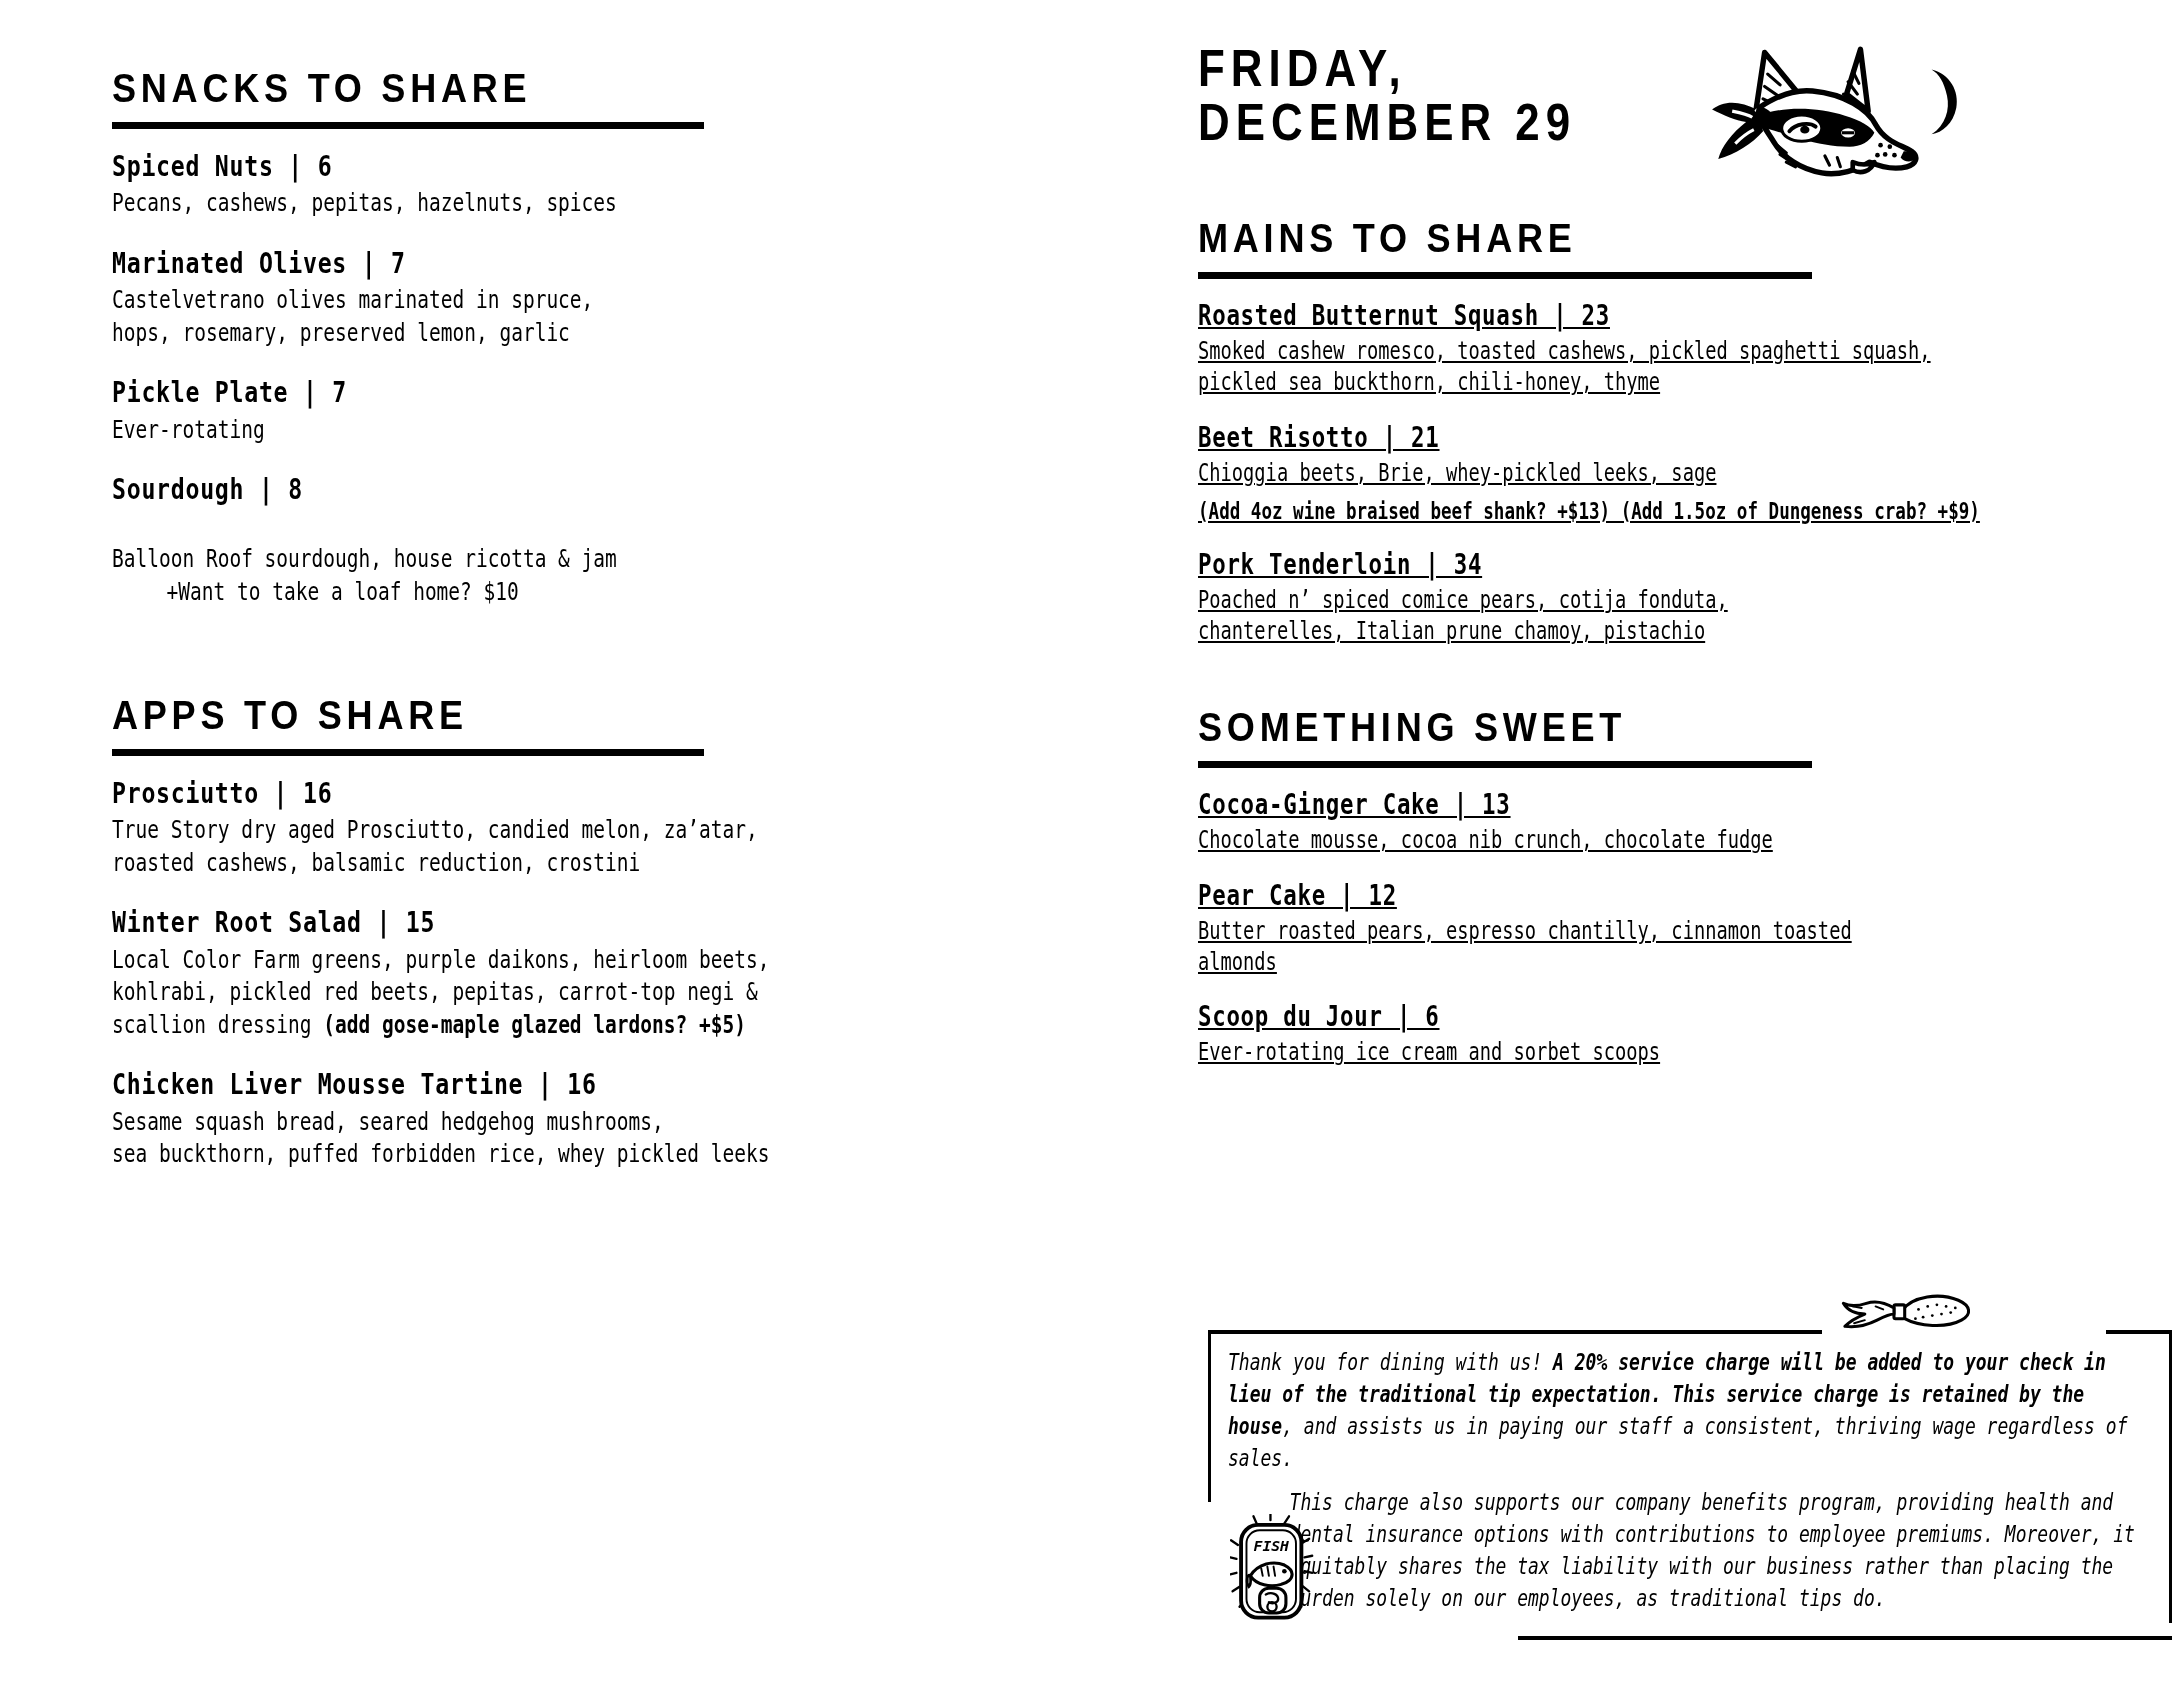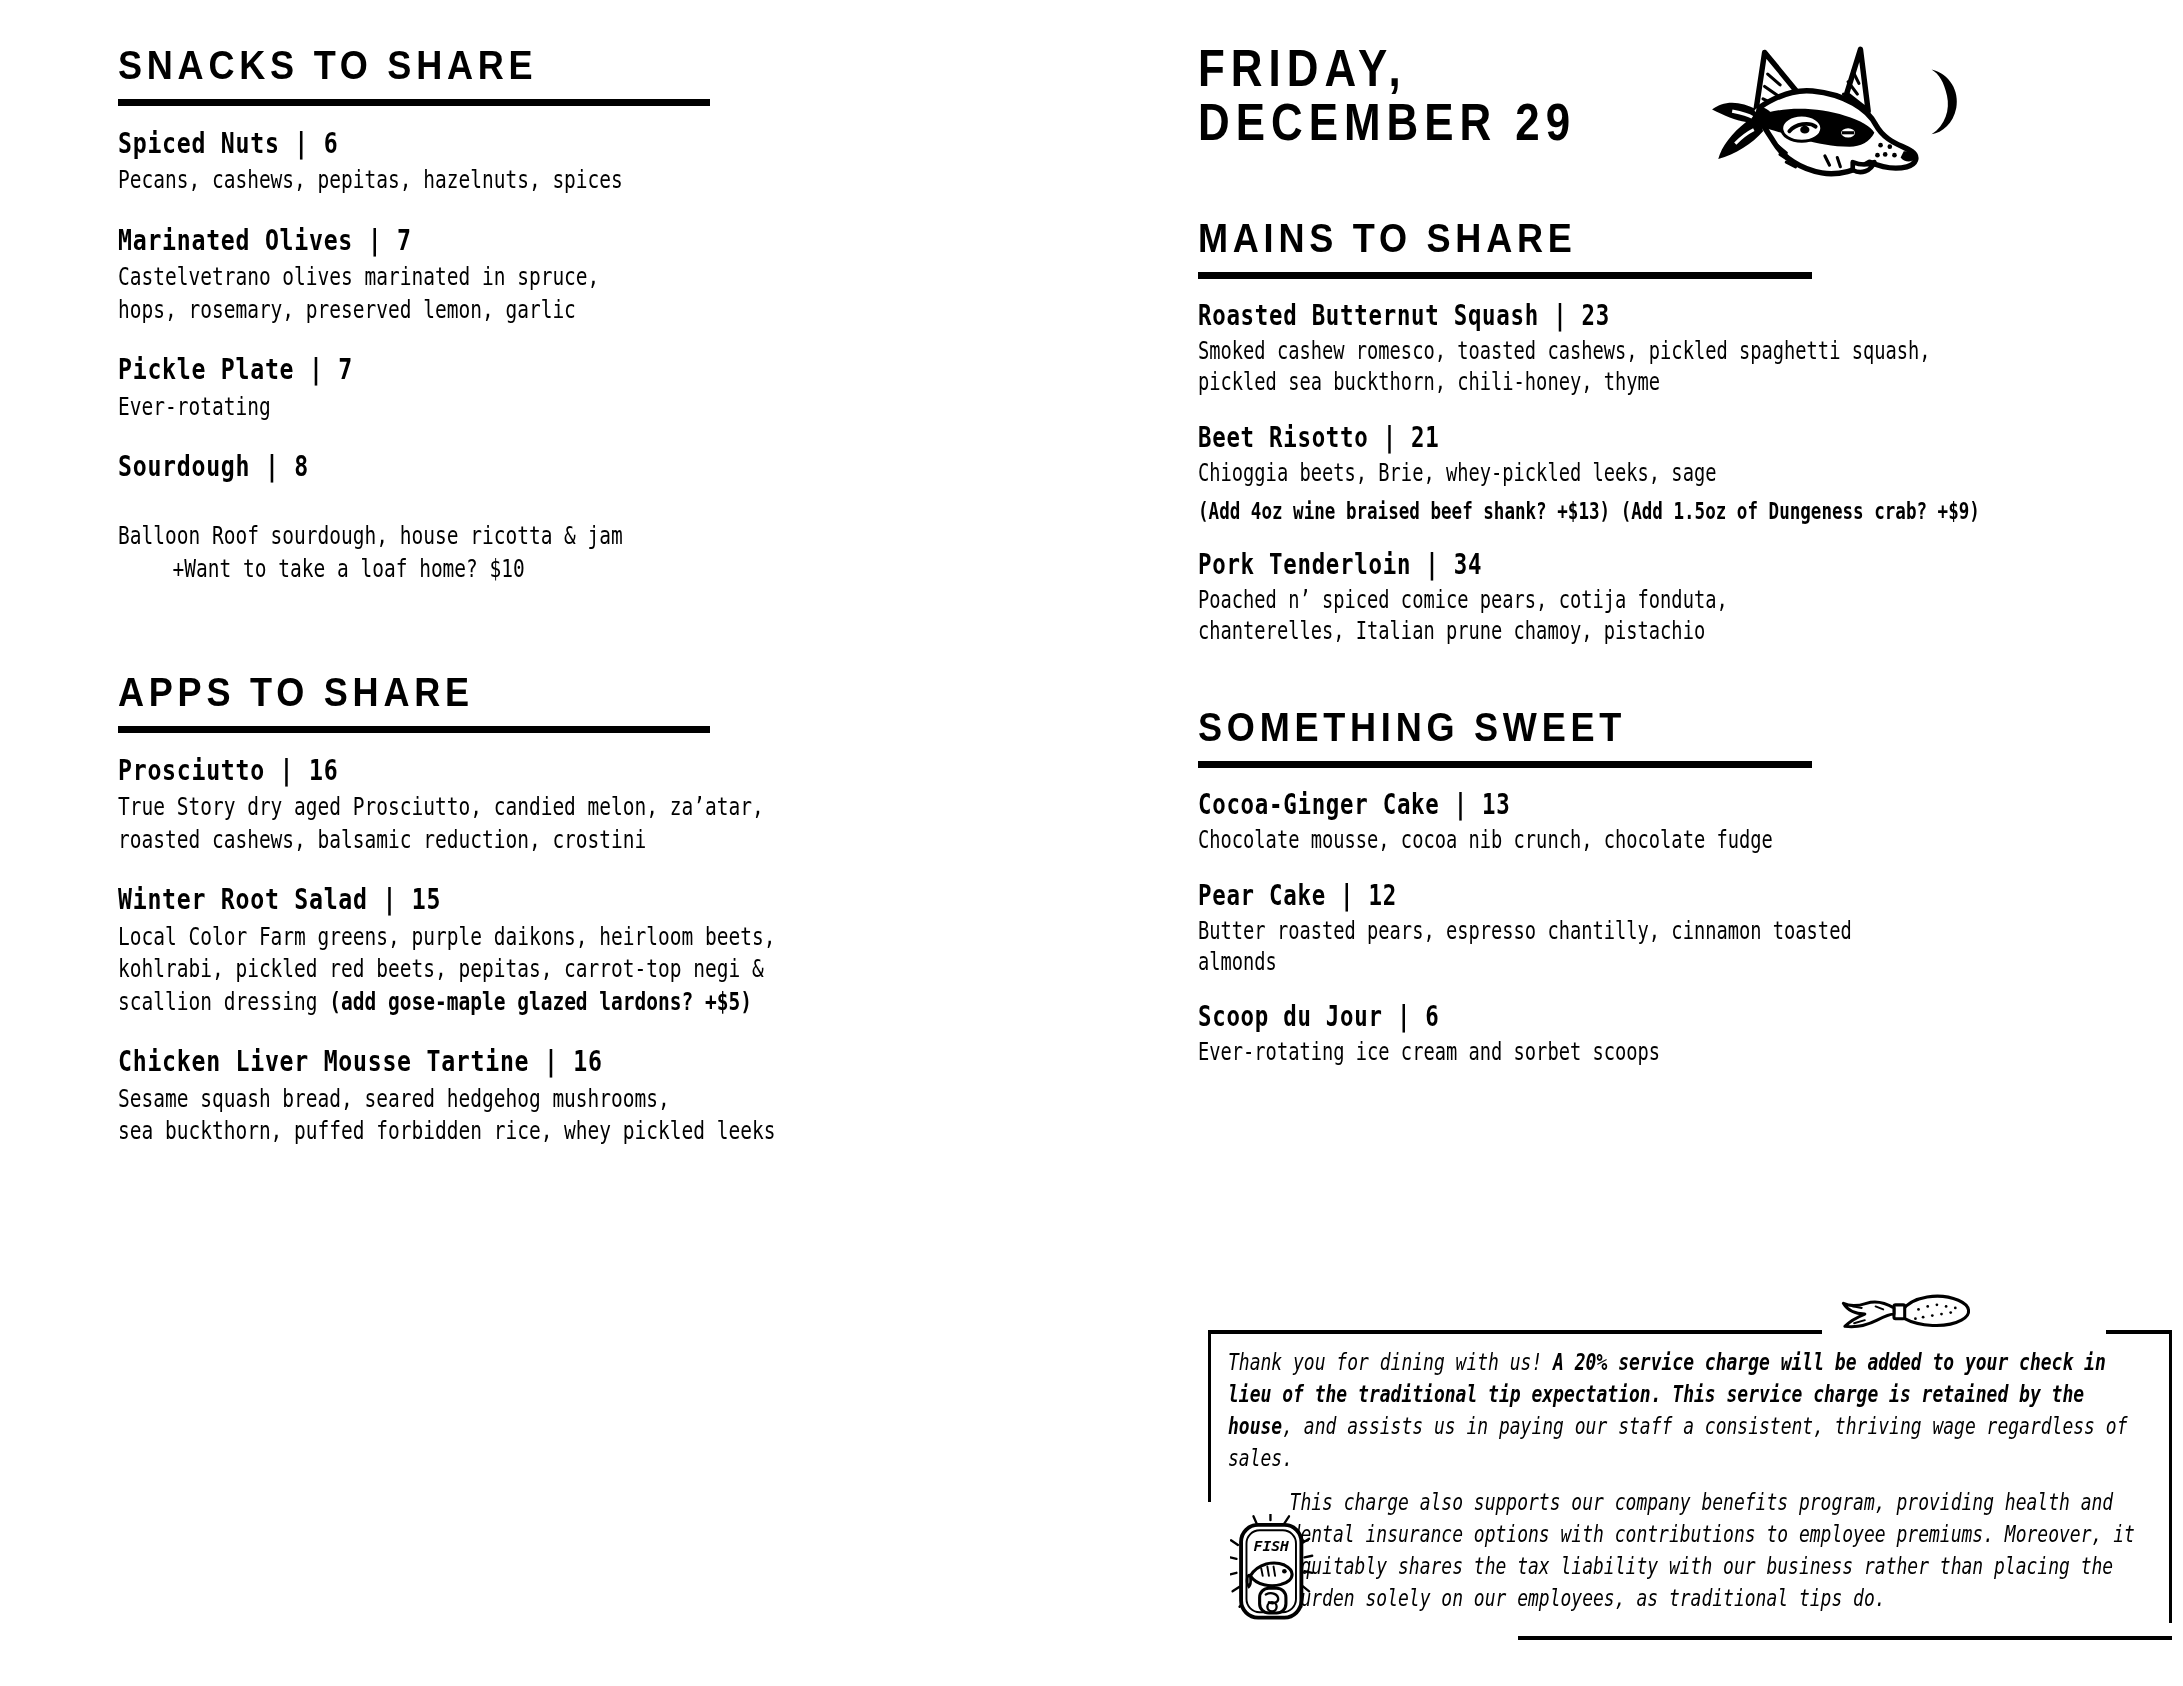--- a/index.html
+++ b/index.html
@@ -20,23 +20,22 @@
     position: relative;
     width: 2183px;
     height: 1686px;
     box-sizing: border-box;
   }
 
   
   .col-left {
     position: absolute;
     left: 112px;
-    top: 45px;
+    top: 68px;
     width: 914px;
-    margin-left: 6px;
   }
   .col-right {
     position: absolute;
     left: 1198px;
     top: 37px;
     width: 952px;
   }
 
   
   .section-head {
@@ -125,21 +124,21 @@
     position: absolute;
     left: 511px;
     top: -7.7px;
     width: 255px;
     height: 155px;
   }
   .fox-wrap svg { display: block; }
 
   
   .right-sec { margin-top: 22px; }
-  .right-sec .item { margin-bottom: 22px; }
+  .right-sec .item { margin-bottom: 22px; text-decoration: underline; }
   .sweet-gap { height: 15.5px; }
   .right-sec .item-name { font-size: 28px; }
   .right-sec .item-desc { font-size: 24px; }
 
   
   .note-area {
     position: absolute;
     left: 1208px;
     top: 1316px;
     width: 972px;

